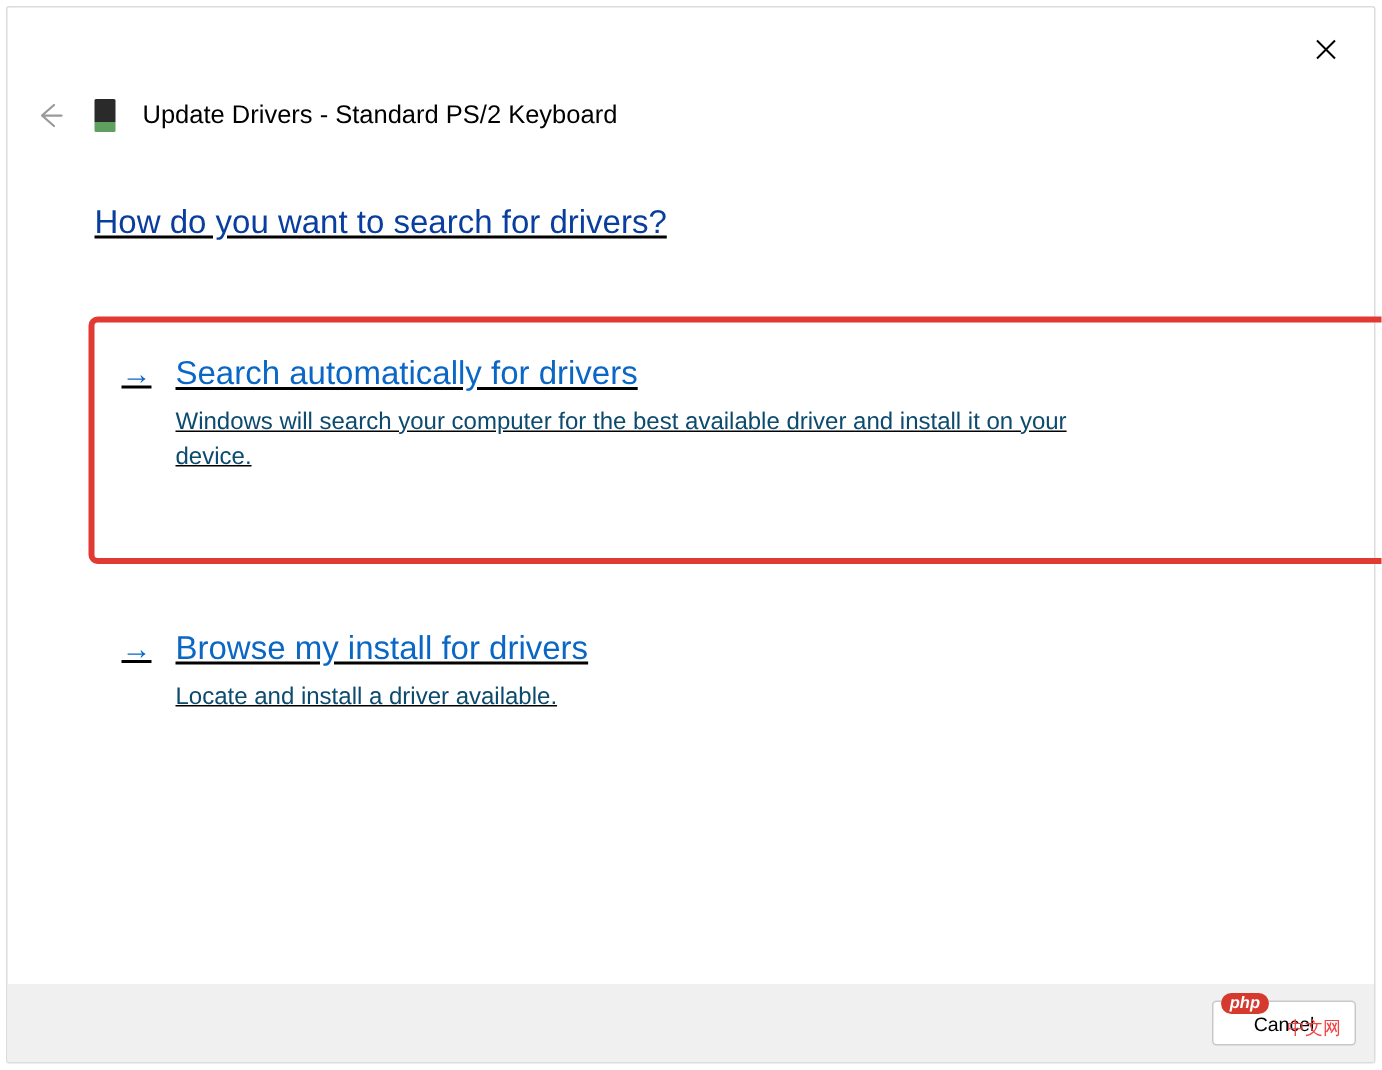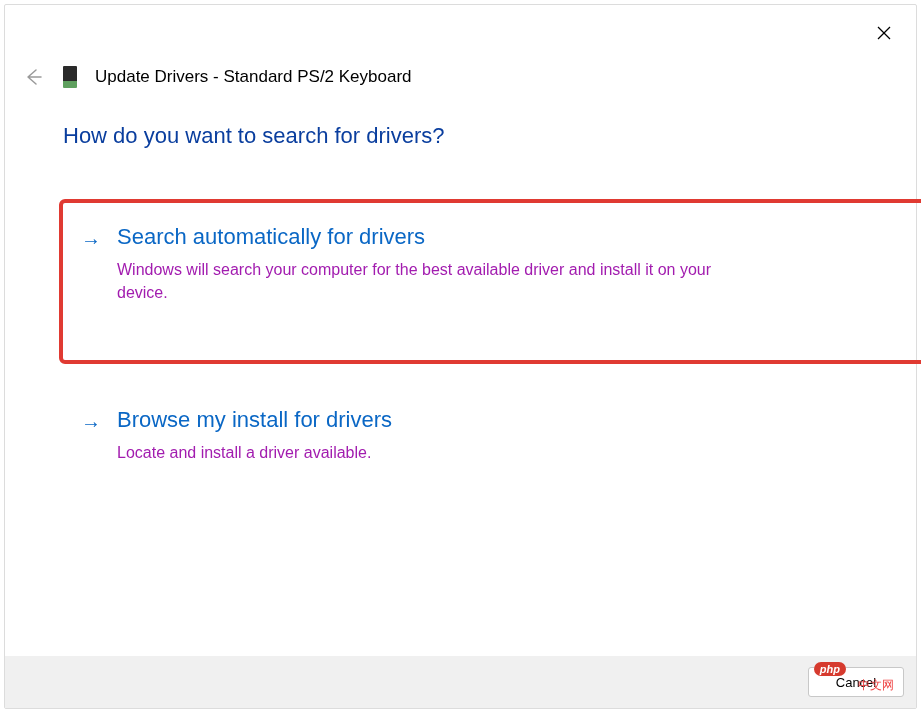--- a/index.html
+++ b/index.html
@@ -64,23 +64,24 @@
       border-radius: 1px;
       flex-shrink: 0;
     }
     .title-text {
       font-size: 17px;
       color: #000;
       font-weight: 400;
     }
     .content {
       position: absolute;
-      top: 118px;
+      top: 130px;
       left: 58px;
       right: 60px;
+      text-decoration: underline;
     }
     .question {
       font-size: 22px;
       color: #0a3e9e;
       font-weight: 400;
       margin-bottom: 50px;
     }
     .option {
       display: flex;
       align-items: flex-start;
@@ -108,21 +109,21 @@
     }
     .option-title {
       font-size: 22px;
       color: #0a67c5;
       font-weight: 400;
       line-height: 1.3;
       margin-bottom: 6px;
     }
     .option-desc {
       font-size: 16px;
-      color: #a21caf;
+      color: #0c4a6e;
       font-weight: 400;
       line-height: 1.45;
       max-width: 620px;
     }
     .footer {
       position: absolute;
       bottom: 0;
       left: 0;
       right: 0;
       height: 52px;

